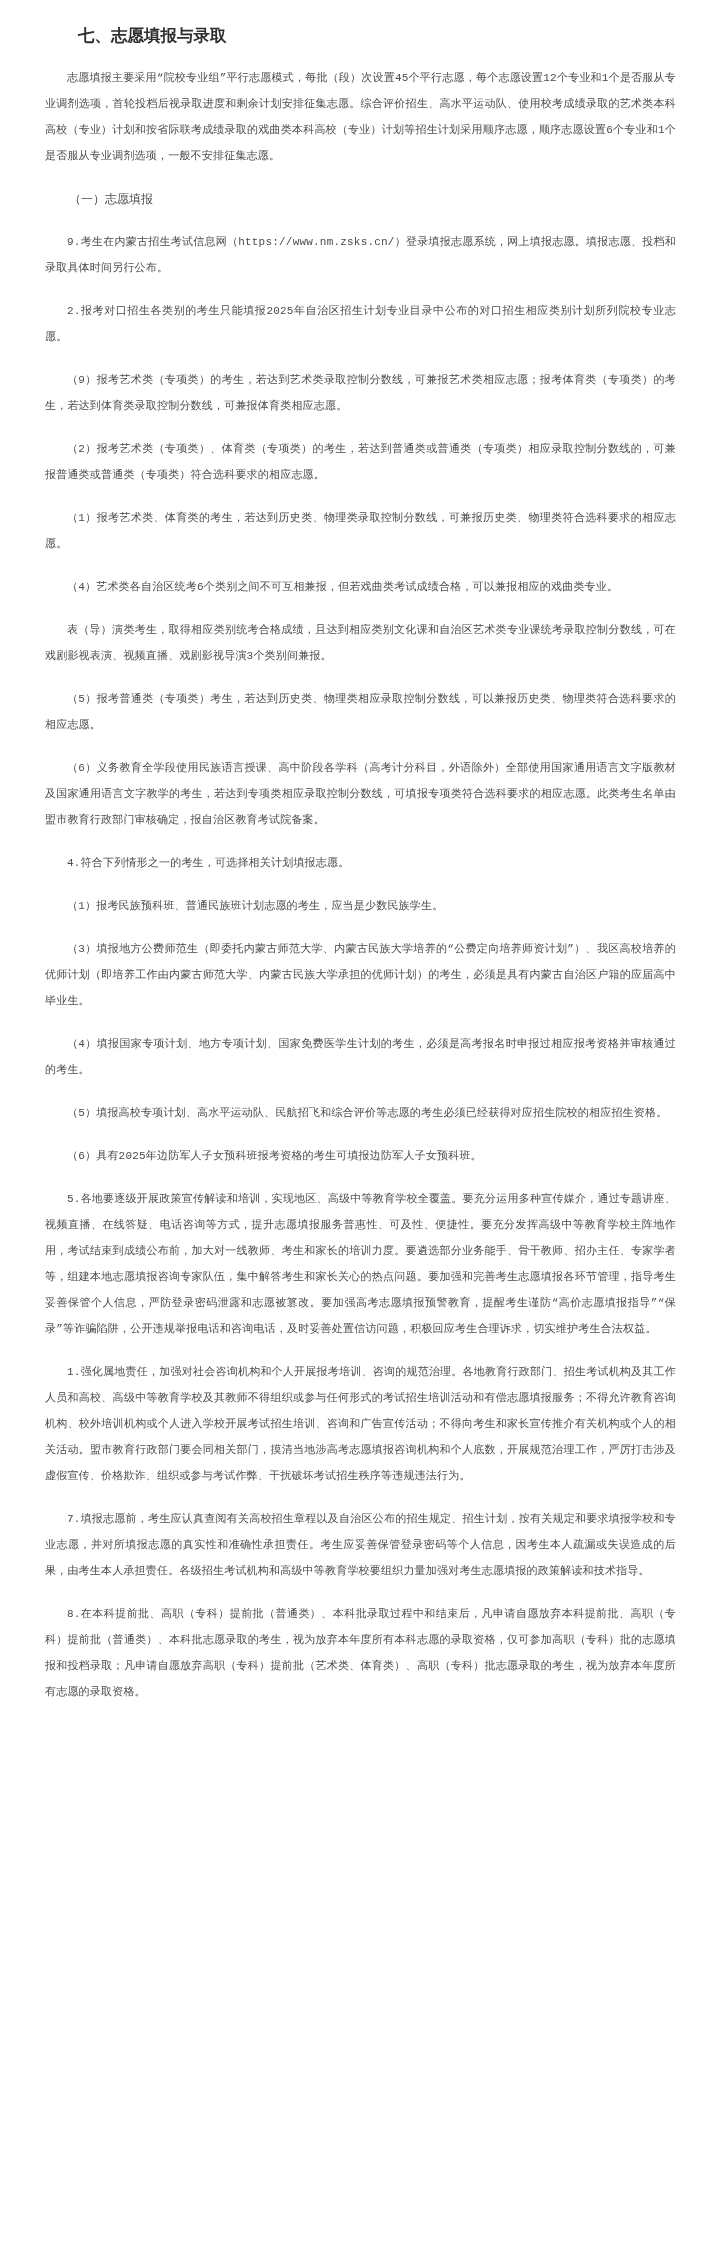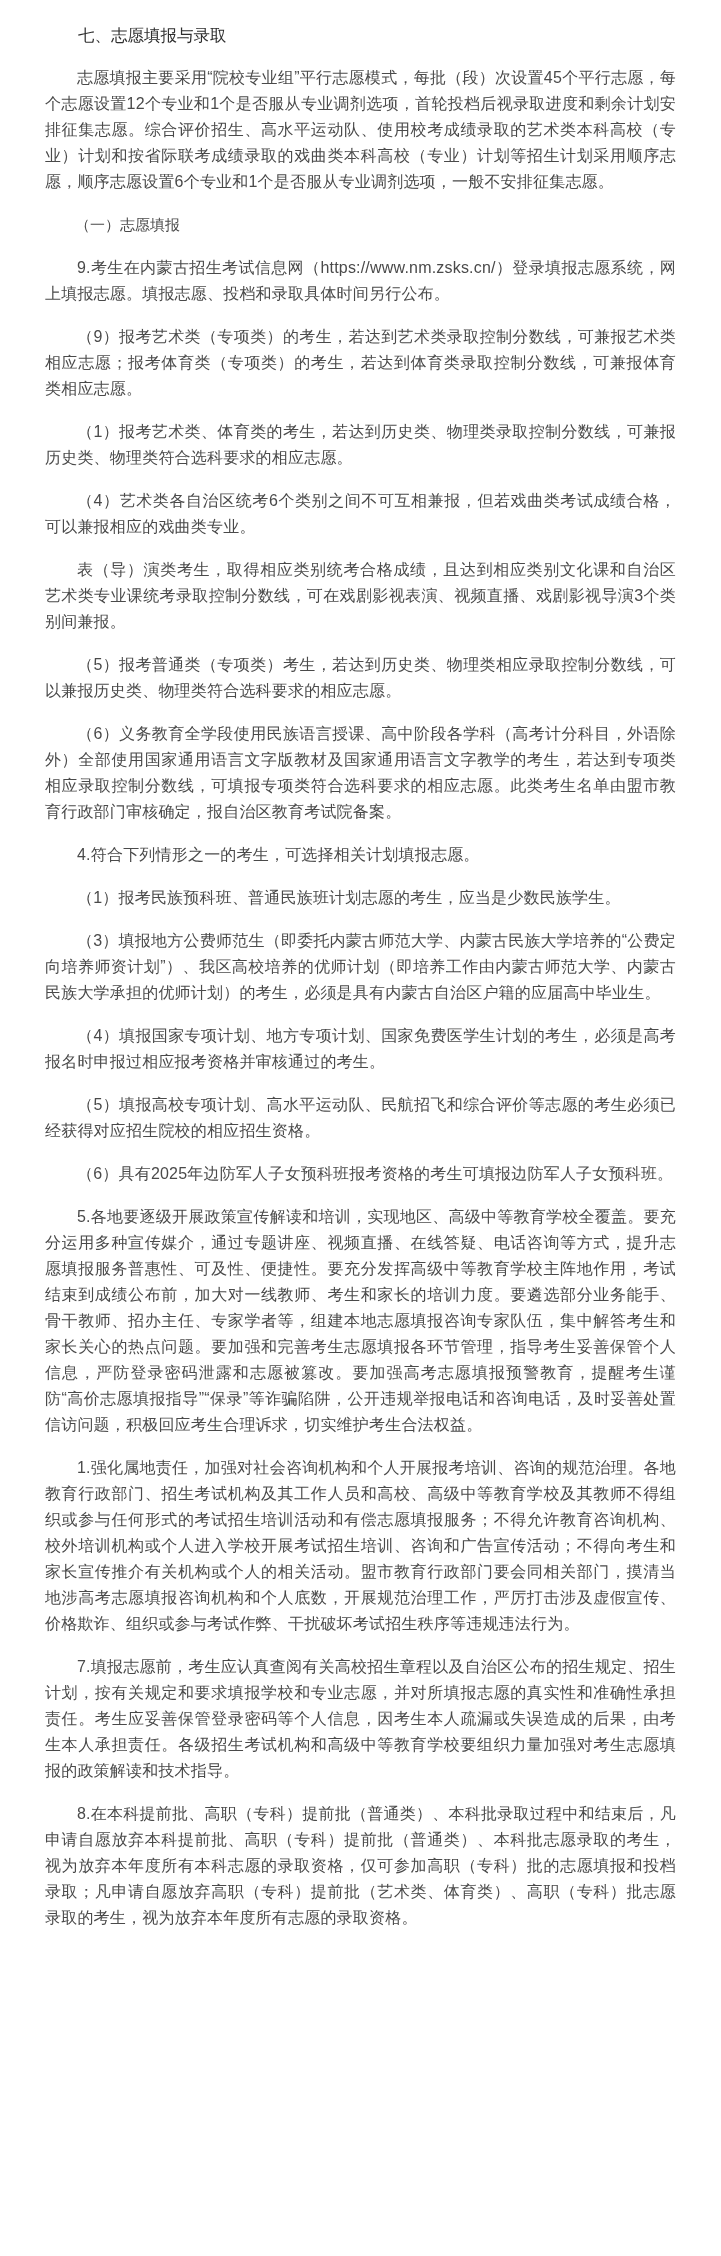--- a/index.html
+++ b/index.html
@@ -11,54 +11,57 @@
     width: 721px;
     min-height: 2256px;
     box-sizing: border-box;
     background: #ffffff;
     padding: 22px 45px 30px 45px;
     font-family: "Liberation Sans", sans-serif;
     color: #4a4a4a;
   }
   .section-title {
     font-size: 16.5px;
-    font-weight: normal;
+    font-weight: bold;
     color: #2e2e2e;
     text-indent: 2em;
     line-height: 26px;
     margin: 0 0 17px 0;
   }
   .subsection-title {
-    font-size: 15px;
+    font-size: 12px;
     font-weight: normal;
     color: #4a4a4a;
     text-indent: 2em;
     line-height: 26px;
     margin: 0 0 17px 0;
   }
   .para {
-    font-size: 16px;
+    font-size: 11px;
     line-height: 26px;
     text-indent: 2em;
     margin: 12px 0 17px 0;
     text-align: justify;
     letter-spacing: 0.2px;
+    font-family: Liberation Mono, monospace;
   }
   .para:last-child { margin-bottom: 0; }
 </style>
 </head>
 <body>
 
 <div class="page">
   <h2 class="section-title">七、志愿填报与录取</h2>
   <p class="para">志愿填报主要采用“院校专业组”平行志愿模式，每批（段）次设置45个平行志愿，每个志愿设置12个专业和1个是否服从专业调剂选项，首轮投档后视录取进度和剩余计划安排征集志愿。综合评价招生、高水平运动队、使用校考成绩录取的艺术类本科高校（专业）计划和按省际联考成绩录取的戏曲类本科高校（专业）计划等招生计划采用顺序志愿，顺序志愿设置6个专业和1个是否服从专业调剂选项，一般不安排征集志愿。</p>
   <h3 class="subsection-title">（一）志愿填报</h3>
 
   <p class="para">9.考生在内蒙古招生考试信息网（https://www.nm.zsks.cn/）登录填报志愿系统，网上填报志愿。填报志愿、投档和录取具体时间另行公布。</p>
+  <p class="para">2.报考对口招生各类别的考生只能填报2025年自治区招生计划专业目录中公布的对口招生相应类别计划所列院校专业志愿。</p>
   <p class="para">（9）报考艺术类（专项类）的考生，若达到艺术类录取控制分数线，可兼报艺术类相应志愿；报考体育类（专项类）的考生，若达到体育类录取控制分数线，可兼报体育类相应志愿。</p>
+  <p class="para">（2）报考艺术类（专项类）、体育类（专项类）的考生，若达到普通类或普通类（专项类）相应录取控制分数线的，可兼报普通类或普通类（专项类）符合选科要求的相应志愿。</p>
   <p class="para">（1）报考艺术类、体育类的考生，若达到历史类、物理类录取控制分数线，可兼报历史类、物理类符合选科要求的相应志愿。</p>
   <p class="para">（4）艺术类各自治区统考6个类别之间不可互相兼报，但若戏曲类考试成绩合格，可以兼报相应的戏曲类专业。</p>
   <p class="para">表（导）演类考生，取得相应类别统考合格成绩，且达到相应类别文化课和自治区艺术类专业课统考录取控制分数线，可在戏剧影视表演、视频直播、戏剧影视导演3个类别间兼报。</p>
   <p class="para">（5）报考普通类（专项类）考生，若达到历史类、物理类相应录取控制分数线，可以兼报历史类、物理类符合选科要求的相应志愿。</p>
   <p class="para">（6）义务教育全学段使用民族语言授课、高中阶段各学科（高考计分科目，外语除外）全部使用国家通用语言文字版教材及国家通用语言文字教学的考生，若达到专项类相应录取控制分数线，可填报专项类符合选科要求的相应志愿。此类考生名单由盟市教育行政部门审核确定，报自治区教育考试院备案。</p>
   <p class="para">4.符合下列情形之一的考生，可选择相关计划填报志愿。</p>
   <p class="para">（1）报考民族预科班、普通民族班计划志愿的考生，应当是少数民族学生。</p>
   <p class="para">（3）填报地方公费师范生（即委托内蒙古师范大学、内蒙古民族大学培养的“公费定向培养师资计划”）、我区高校培养的优师计划（即培养工作由内蒙古师范大学、内蒙古民族大学承担的优师计划）的考生，必须是具有内蒙古自治区户籍的应届高中毕业生。</p>
   <p class="para">（4）填报国家专项计划、地方专项计划、国家免费医学生计划的考生，必须是高考报名时申报过相应报考资格并审核通过的考生。</p>
   <p class="para">（5）填报高校专项计划、高水平运动队、民航招飞和综合评价等志愿的考生必须已经获得对应招生院校的相应招生资格。</p>

